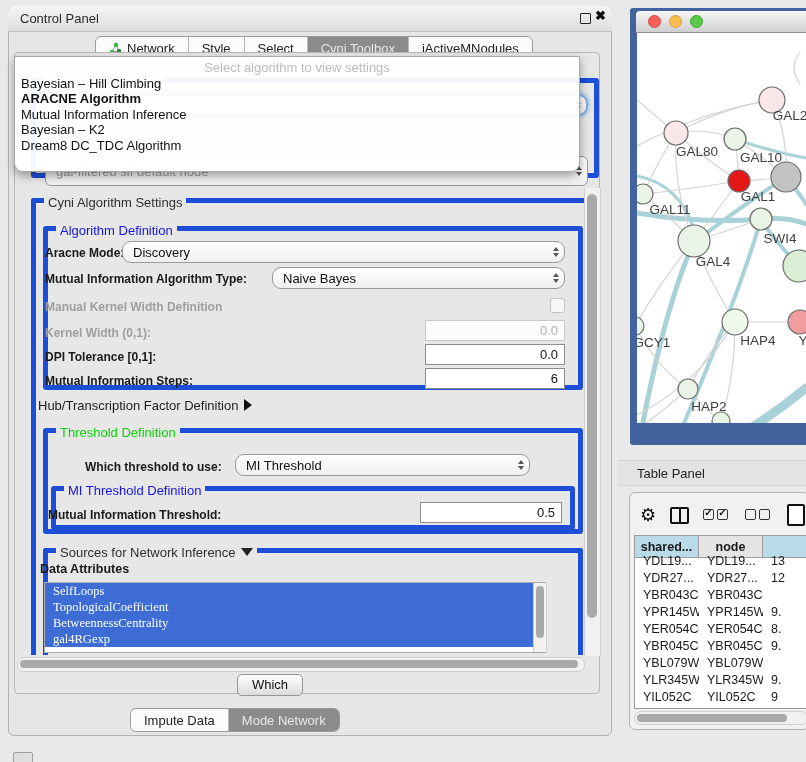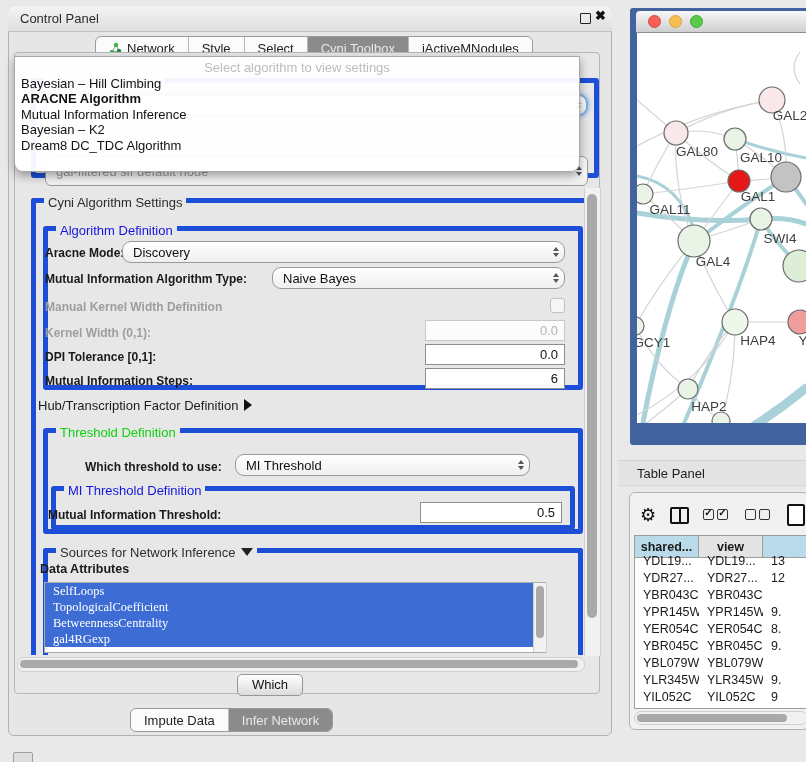--- a/index.html
+++ b/index.html
@@ -245,21 +245,21 @@
     <div class="thumb" style="left:2px;top:2px;width:558px;height:8px;"></div>
   </div>
 
   <div class="abs apply-btn">Which</div>
 
   <div class="abs tabstrip" id="bottom-tabs" style="left:130px;top:708px;">
       <div class="tab">
         <span>Impute Data</span>
       </div>
       <div class="tab selected">
-        <span>Infer Network</span>
+        <span>Mode Network</span>
       </div>
     </div>
 
   <div class="abs algo-popup" id="algo-popup">
     <div class="popup-hint">Select algorithm to view settings</div>
   <div class="popup-item">Bayesian – Hill Climbing</div>
       <div class="popup-item bold">ARACNE Algorithm</div>
       <div class="popup-item">Mutual Information Inference</div>
       <div class="popup-item">Bayesian – K2</div>
       <div class="popup-item">Dream8 DC_TDC Algorithm</div>
@@ -343,21 +343,21 @@
     <div class="tp-toolbar">
       <span class="gear">⚙</span>
       <span class="cols-ico"></span>
       <span><span class="cb on"></span><span class="cb on"></span></span>
       <span><span class="cb"></span><span class="cb"></span></span>
       <span class="doc-ico"></span>
     </div>
     <div class="tp-table" id="tp-table">
         <div class="tp-row tp-head">
           <div class="tp-cell selcol" style="width: 64px;">shared...</div>
-          <div class="tp-cell" style="width: 64px;">view</div>
+          <div class="tp-cell" style="width: 64px;">node</div>
           <div class="tp-cell selcol" style="width: 60px;"></div>
         </div>
         <div class="tp-row">
           <div class="tp-cell" style="width: 64px;">YDL19...</div>
           <div class="tp-cell" style="width: 64px;">YDL19...</div>
           <div class="tp-cell" style="width: 60px;">13</div>
         </div>
         <div class="tp-row">
           <div class="tp-cell" style="width: 64px;">YDR27...</div>
           <div class="tp-cell" style="width: 64px;">YDR27...</div>

